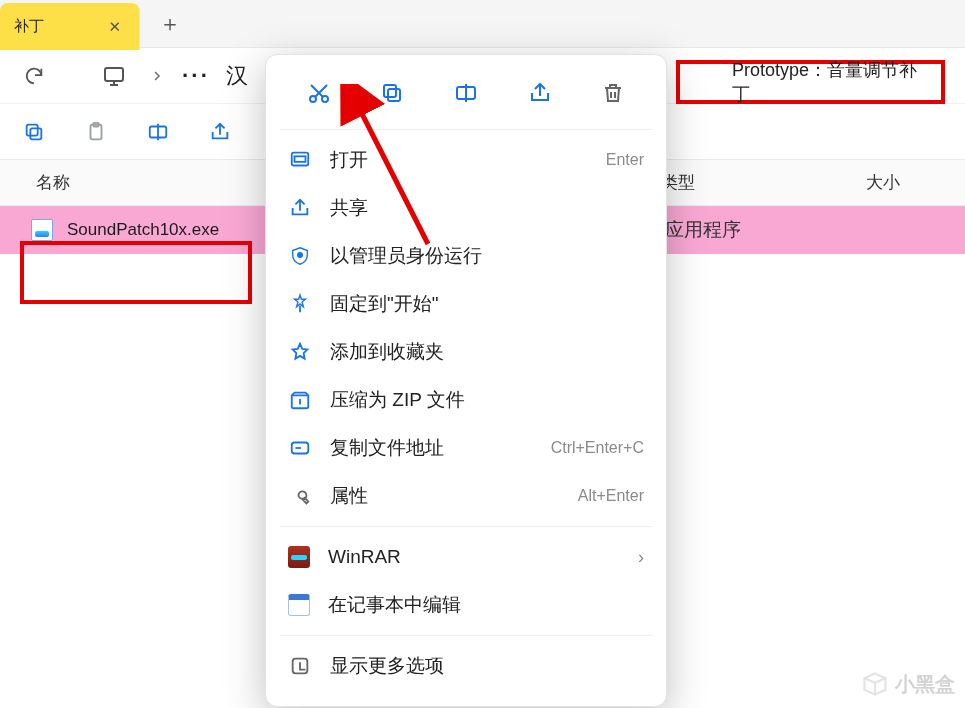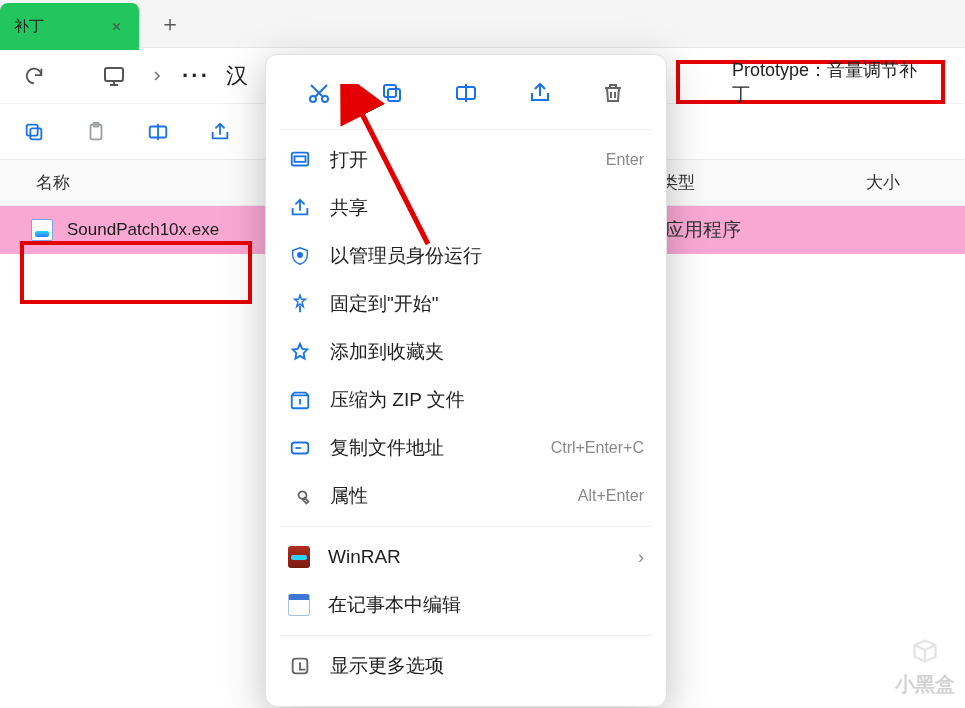--- a/index.html
+++ b/index.html
@@ -22,24 +22,23 @@
     align-items: center;
   }
   .tab {
     height: 100%;
     min-width: 140px;
     display: flex;
     align-items: center;
     justify-content: space-between;
     padding: 0 18px 0 14px;
     border-right: 1px solid #e5e5e5;
-    background: #22c55e;
+    background: #fde047;
     border-radius: 8px 8px 0 0;
     margin-top: 6px;
-    font-family: Liberation Mono, monospace;
   }
   .tab-close { color: #555; font-size: 15px; }
   .newtab {
     width: 44px; height: 44px;
     display: flex; align-items: center; justify-content: center;
     color: #555; font-size: 22px; margin-left: 8px;
   }
   
   .addr {
     height: 56px;
@@ -181,21 +180,20 @@
     pointer-events: none;
   }
   
   .wm {
     position: absolute;
     right: 10px; bottom: 10px;
     display:flex; align-items:center; gap:6px;
     color:#c9c9c9; font-size:20px; font-weight:600;
     opacity:.8;
     z-index: 2;
-    flex-direction: column;
   }
   .wm svg{opacity:.6}
   svg{display:block}
 </style>
 </head>
 <body>
 
 <div class="tabbar">
   <div class="tab">
     <span>补丁</span>

